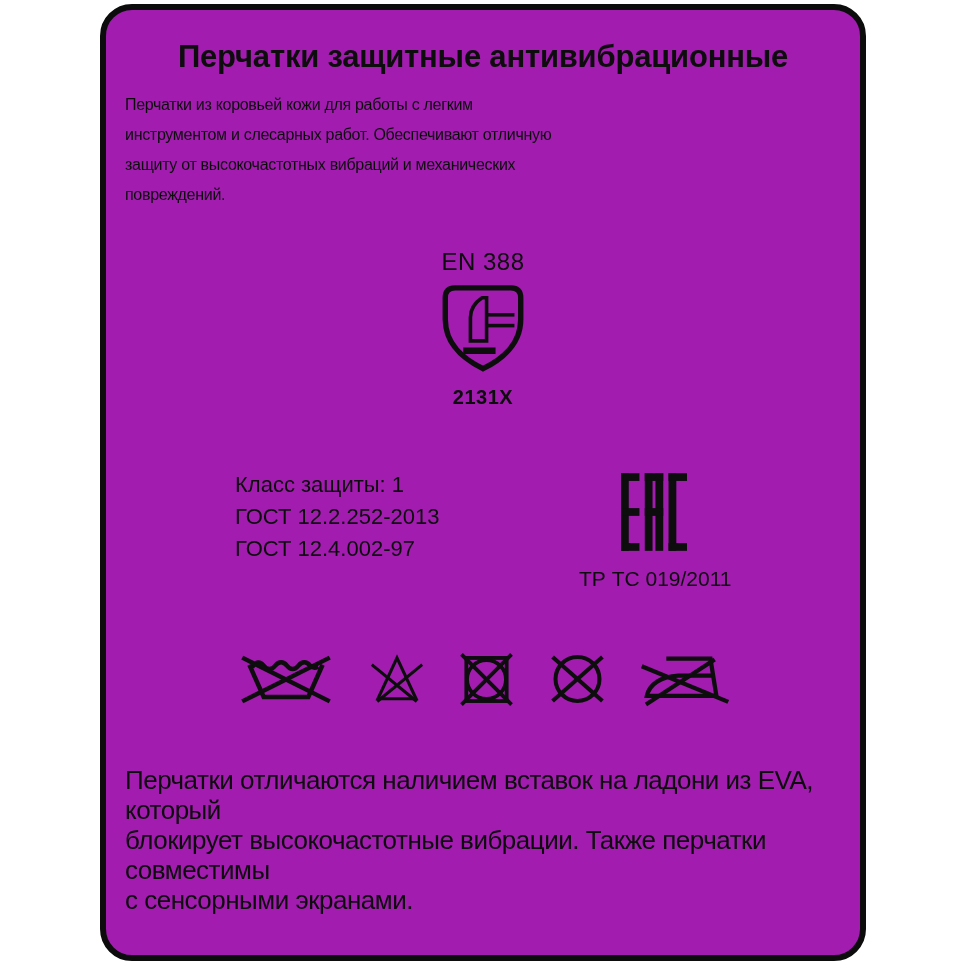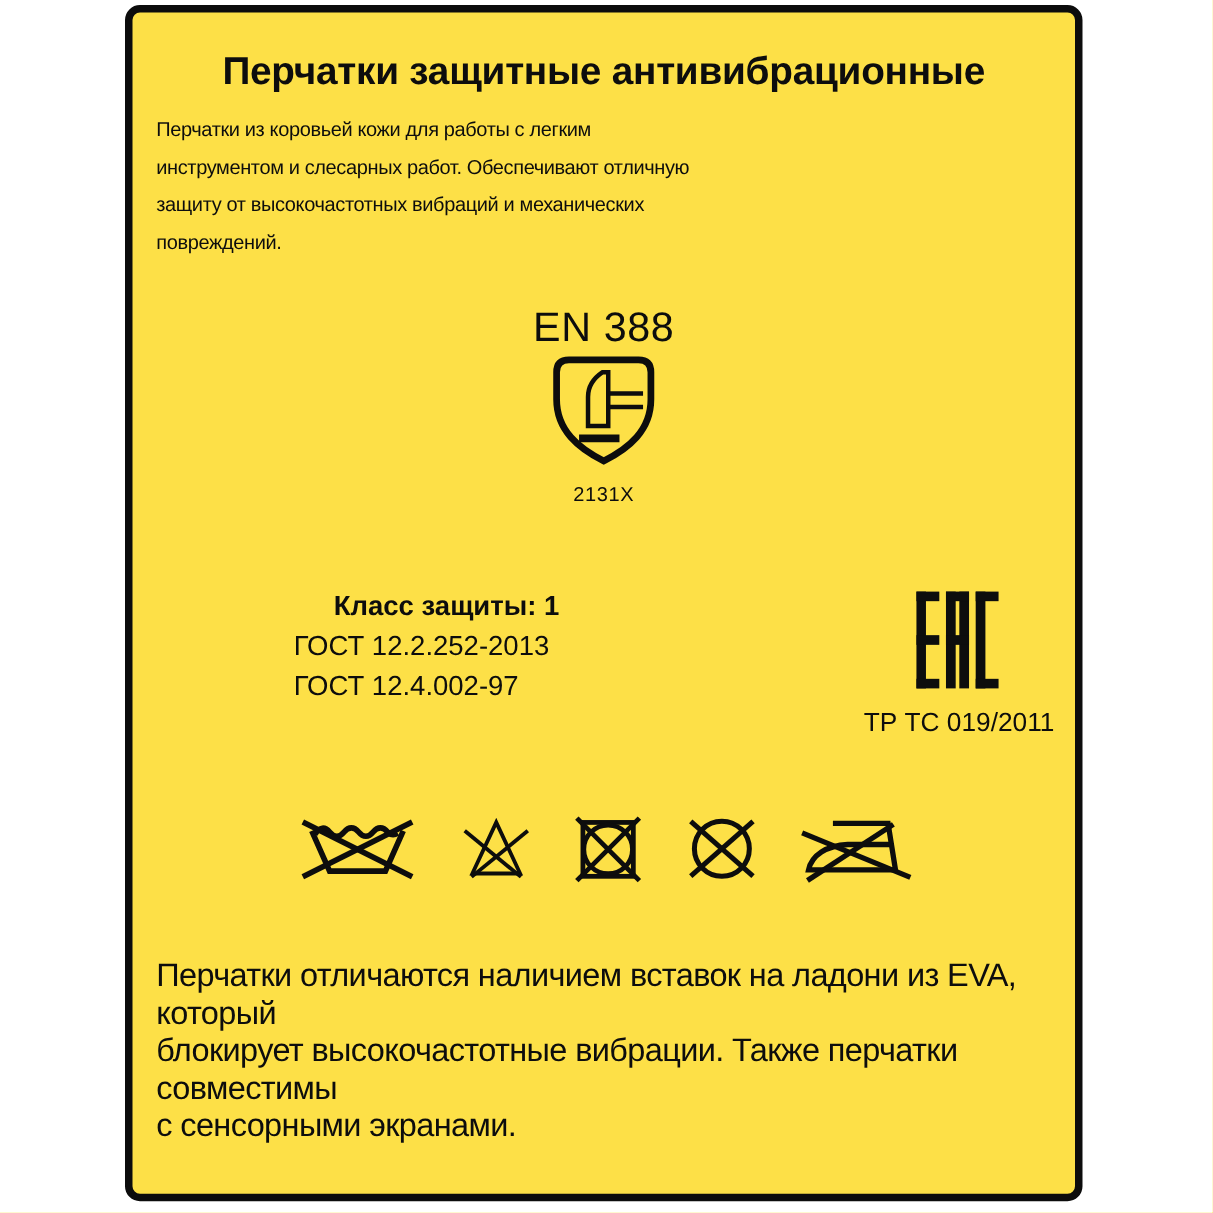--- a/index.html
+++ b/index.html
@@ -8,49 +8,49 @@
     font-family: "Liberation Sans", "DejaVu Sans", sans-serif;
     color: #0d0d0d;
     position: relative;
     overflow: hidden;
   }
   .card {
     position: absolute;
     left: 100px; top: 4px;
     width: 766px; height: 957px;
     border: 6px solid #0c0c0c;
-    border-radius: 12px;
-    background: #fde047;
+    border-radius: 32px;
+    background: #a21caf;
     padding: 28px 19px 0 19px;
     overflow: hidden;
   }
   .title {
     text-align: center;
     font-size: 31px;
     line-height: 38px;
     font-weight: bold;
     letter-spacing: -0.2px;
   }
   .description {
     margin-top: 14px;
     font-size: 16px;
     line-height: 30px;
     letter-spacing: -0.3px;
     white-space: pre-line;
   }
   .en388-block { margin-top: 38px; text-align: center; }
-  .en388-label { font-size: 33px; line-height: 28px; letter-spacing: 0.5px; }
+  .en388-label { font-size: 24px; line-height: 28px; letter-spacing: 0.5px; }
   .en388-shield { display: block; margin: 2px auto 0 auto; }
-  .en388-rating { font-size: 16px; line-height: 28px; margin-top: 8px; letter-spacing: 0.5px; }
+  .en388-rating { font-size: 20px; line-height: 28px; margin-top: 8px; letter-spacing: 0.5px; font-weight: bold; }
 
   .cert-row { margin-top: 58px; display: flex; align-items: flex-start; }
   .protection { margin-left: 110px; font-size: 22px; }
   .protection > div { line-height: 32px; }
-  .class-label { font-weight: bold; margin-left: 32px; }
-  .eac-block { margin-left: auto; width: 150px; text-align: left; }
+  .class-label { font-weight: normal; }
+  .eac-block { margin-left: auto; margin-right: 112px; width: 150px; text-align: left; }
   .eac-mark { display: block; margin: 4px auto 0 auto; }
   .eac-reg { margin-top: 16px; font-size: 21px; line-height: 24px; white-space: nowrap; }
 
   .care-row {
     margin-top: 60px;
     display: flex;
     justify-content: center;
     align-items: center;
     gap: 31px;
     height: 56px;

